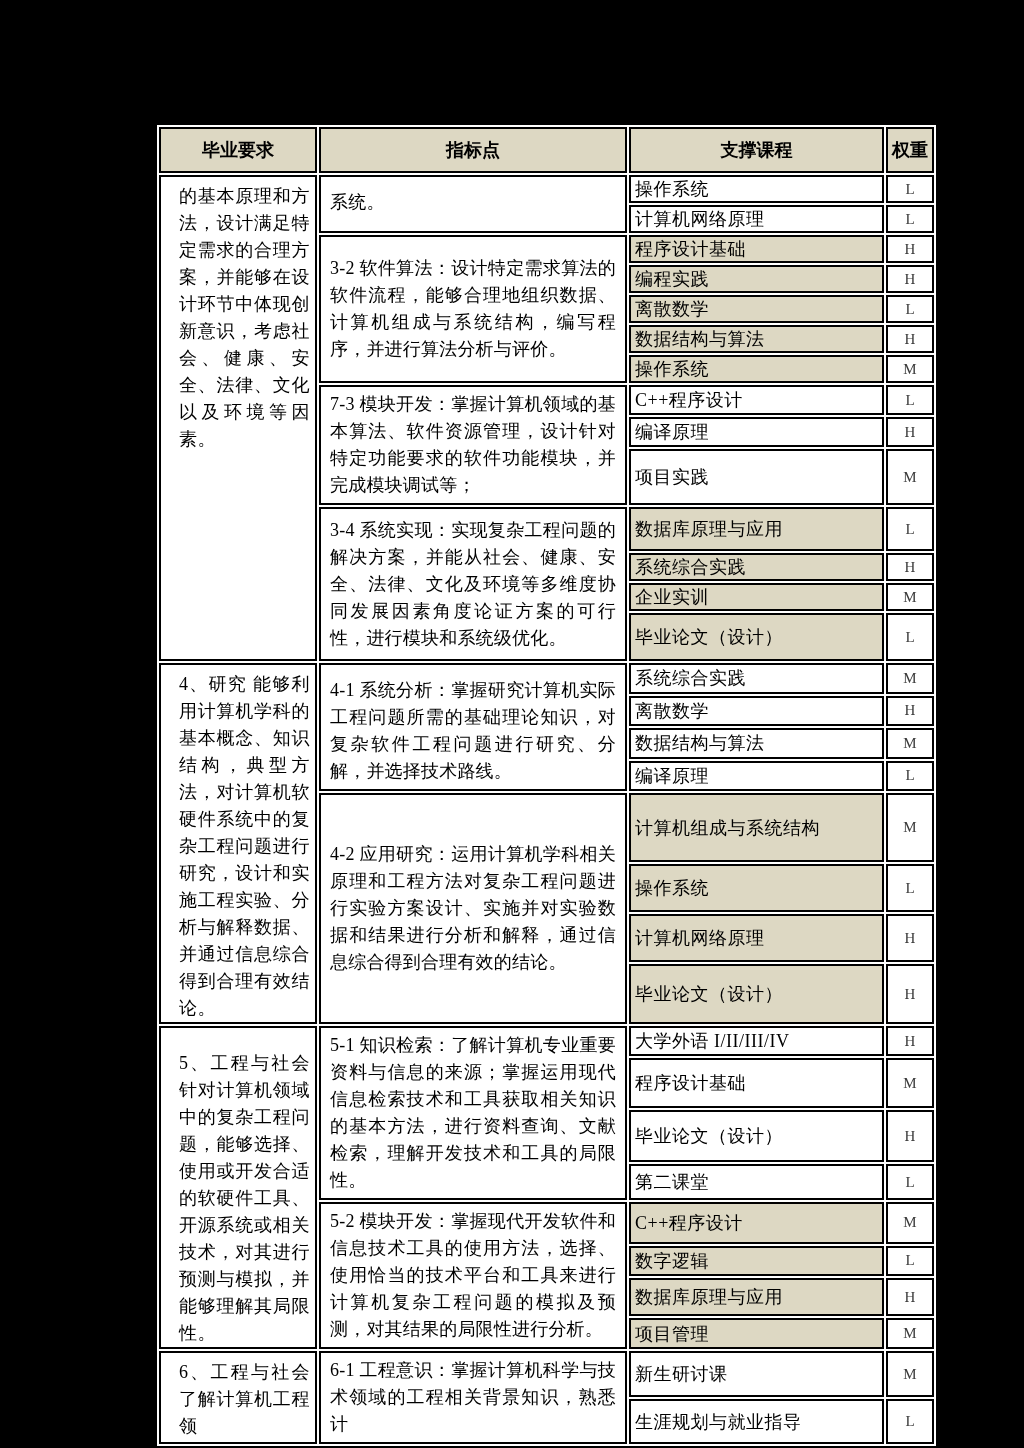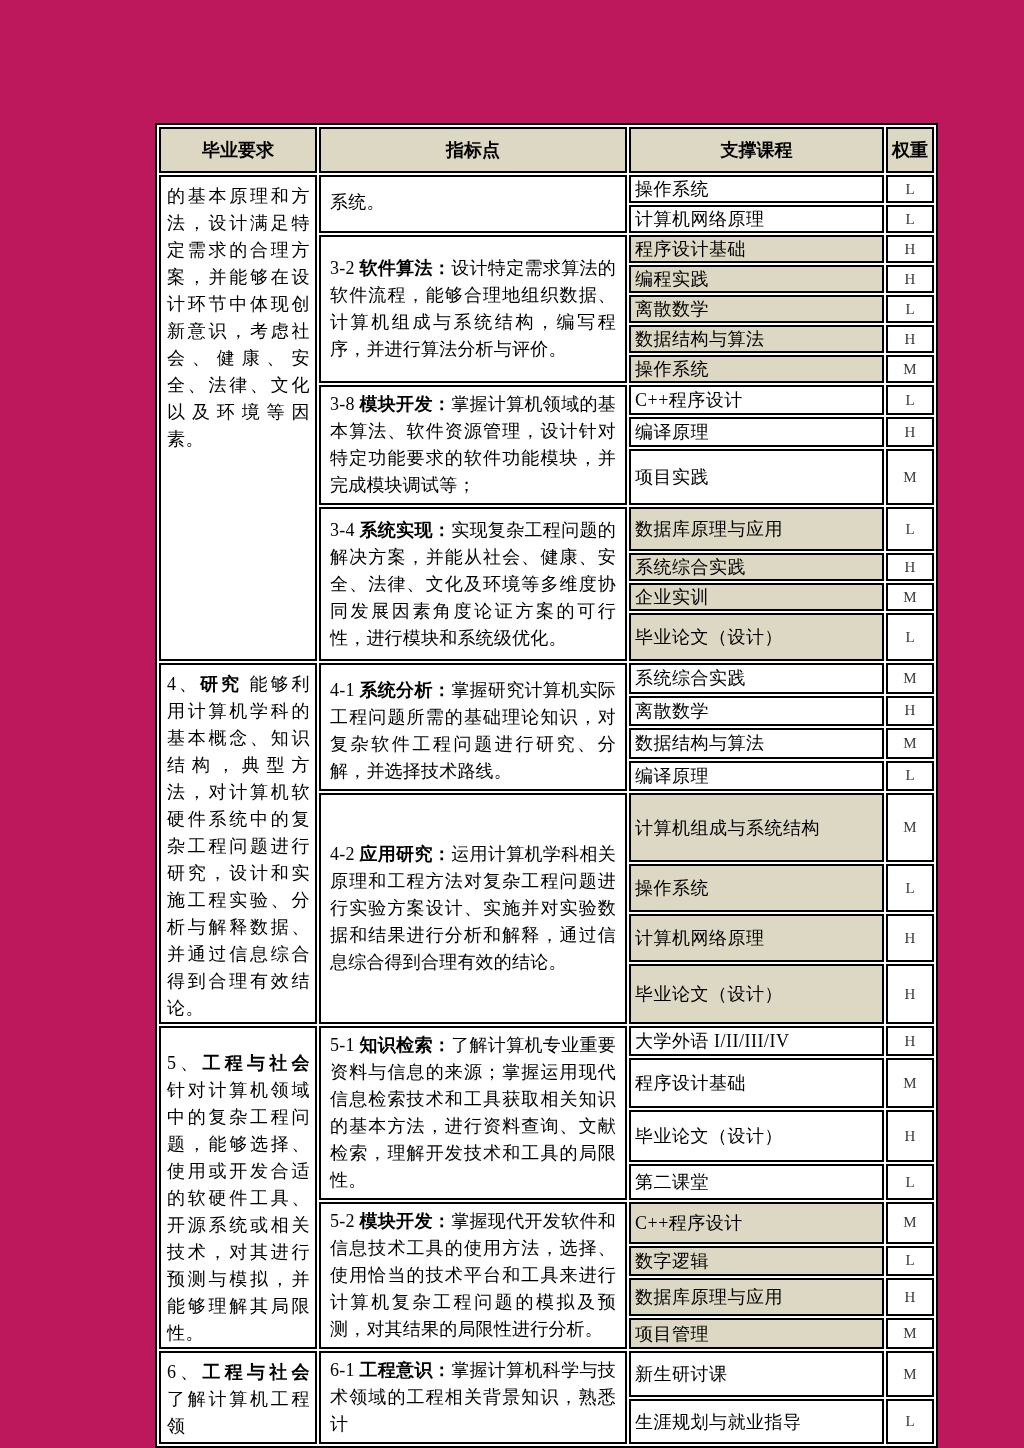--- a/index.html
+++ b/index.html
@@ -1,21 +1,21 @@
 <!DOCTYPE html>
 <html><head>
 <meta charset="utf-8">
 <style>
   html,body{margin:0;padding:0;}
   body{
     width:1024px;height:1448px;background:#ffffff;
     font-family:"Liberation Serif","DejaVu Serif",serif;
     color:#000;
   }
-  .page{position:relative;width:1024px;height:1448px;background:#be185d;overflow:hidden;}
+  .page{position:relative;width:1024px;height:1448px;background:#000000;overflow:hidden;}
   table.grid{
     position:absolute;left:155px;top:123px;
     border-collapse:separate;border-spacing:2px;
     border:2px solid #000;background:#fff;
     table-layout:fixed;
   }
   td{
     border:2px solid #000;
     box-sizing:border-box;
     padding:0;
@@ -25,40 +25,40 @@
   }
   td.hd{
     background:#ddd8c3;
     font-weight:bold;
     text-align:center;
     height:46px;
     line-height:22px;
   }
   td.r{
     vertical-align:top;
-    padding:6px 5px 0 6px;
+    padding:6px 5px 0 18px;
     line-height:27px;
     text-align:justify;
     letter-spacing:0.5px;
   }
   td.i{
     padding:4px 9px;
     line-height:27px;
     text-align:justify;
     letter-spacing:0.2px;
   }
   td.i.vtop{vertical-align:top;padding-top:12px;}
   td.c{padding-left:4px;letter-spacing:0.5px;}
   td.c.sh{background:#ddd8c3;}
   td.w{
     text-align:center;
     font-size:15px;
     color:#3a3a3a;
   }
-  .b{font-weight:bold;}
+  .b{font-weight:normal;}
 </style>
 </head>
 <body>
 
 <div class="page">
 <table class="grid">
   <colgroup>
     <col style="width:158px">
         <col style="width:308px">
         <col style="width:255px">
@@ -97,21 +97,21 @@
   </tr>
   <tr>
     <td class="c sh">数据结构与算法</td>
     <td class="w" style="height:25px">H</td>
   </tr>
   <tr>
     <td class="c sh">操作系统</td>
     <td class="w" style="height:23px">M</td>
   </tr>
   <tr>
-    <td class="i" rowspan="3"><span>3-8 </span><span class="b">模块开发：</span><span>掌握计算机领域的基本算法、软件资源管理，设计针对特定功能要求的软件功能模块，并完成模块调试等；</span></td>
+    <td class="i" rowspan="3"><span>7-3 </span><span class="b">模块开发：</span><span>掌握计算机领域的基本算法、软件资源管理，设计针对特定功能要求的软件功能模块，并完成模块调试等；</span></td>
     <td class="c">C++程序设计</td>
     <td class="w" style="height:23px">L</td>
   </tr>
   <tr>
     <td class="c">编译原理</td>
     <td class="w" style="height:22px">H</td>
   </tr>
   <tr>
     <td class="c">项目实践</td>
     <td class="w" style="height:52px">M</td>

